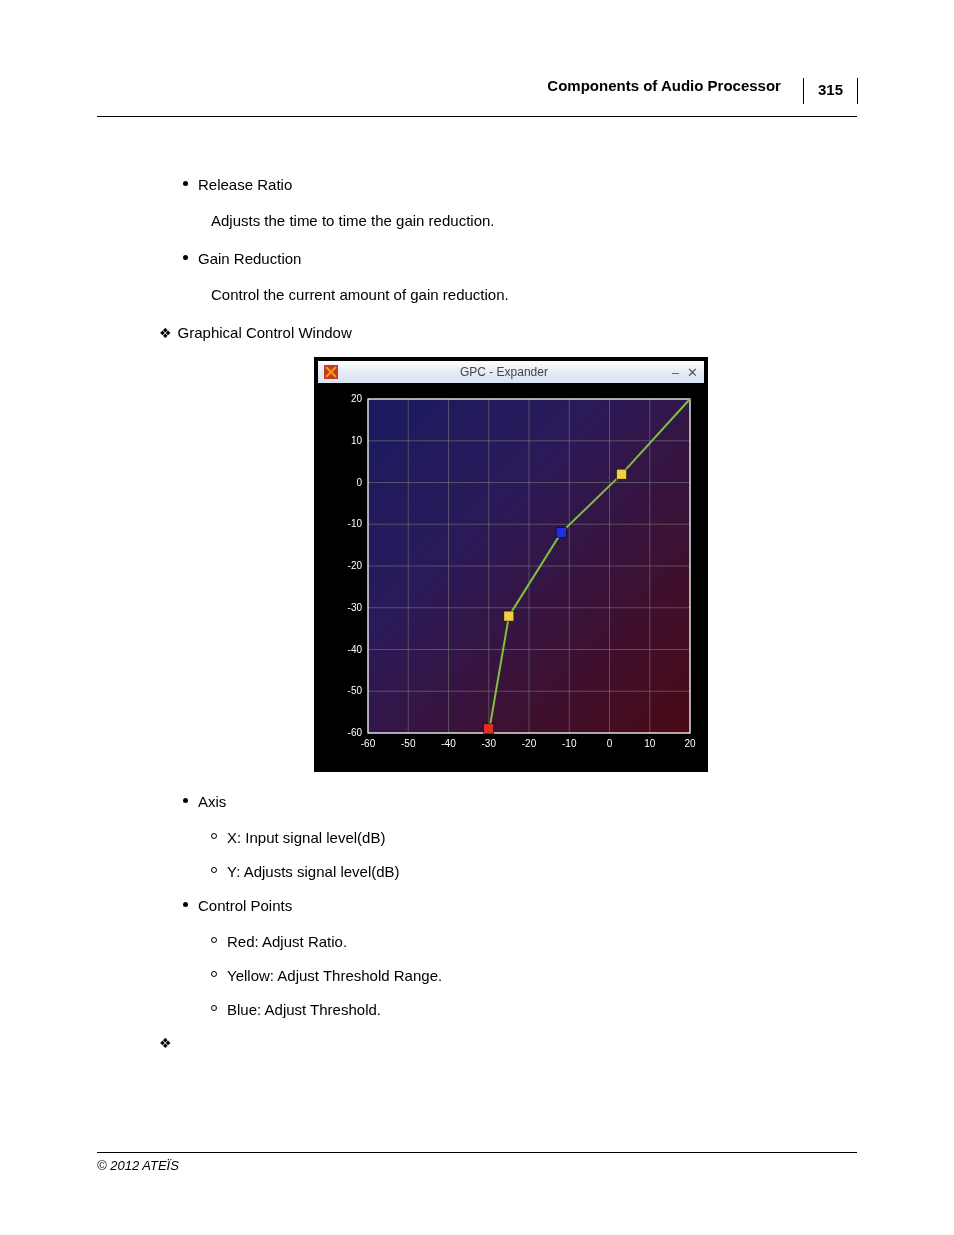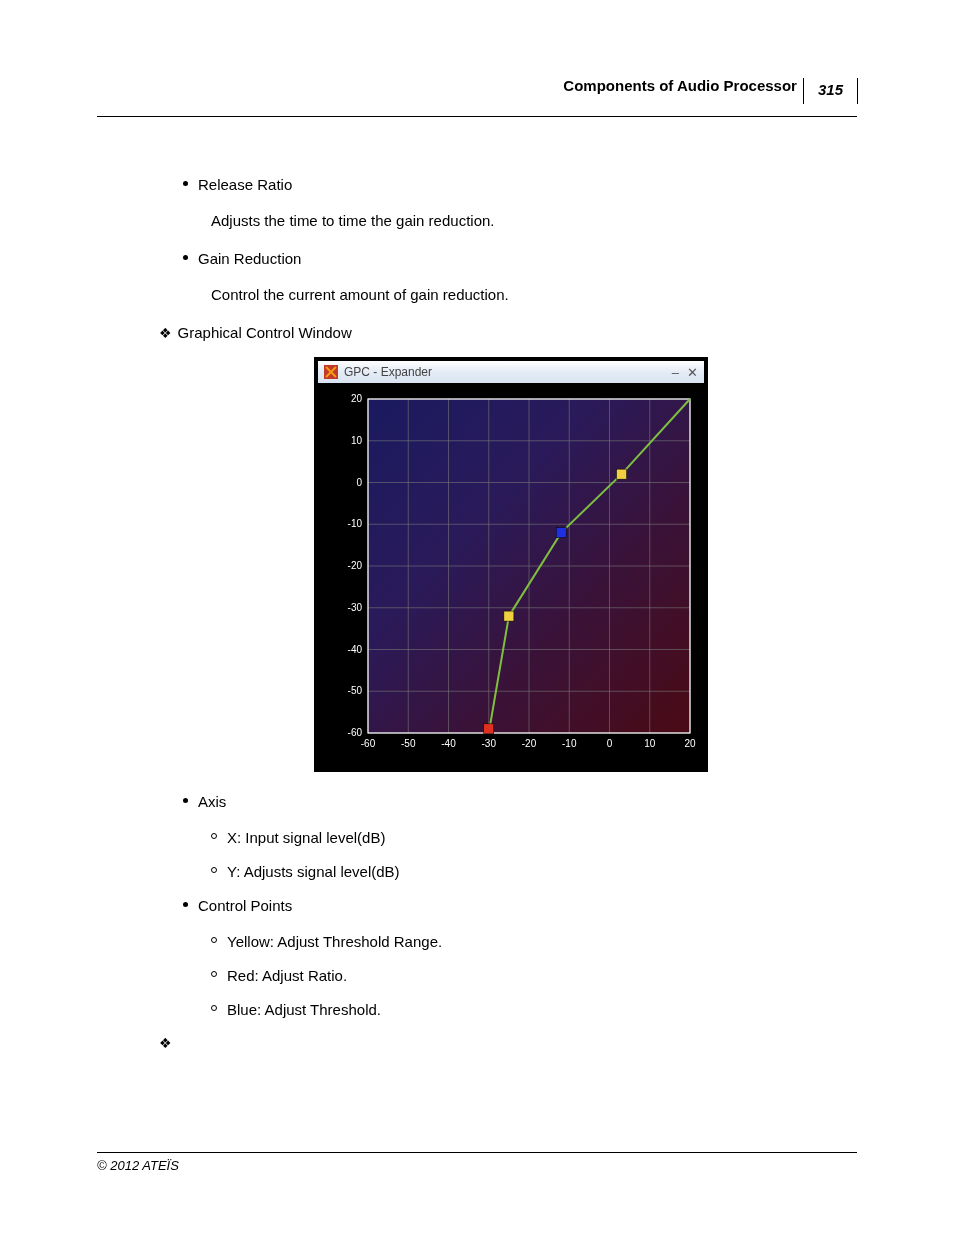--- a/index.html
+++ b/index.html
@@ -29,27 +29,26 @@
   }
   .header-title {
     font-weight: bold;
     font-size: 15px;
   }
   .page-num-box {
     border: 1.5px solid #000;
     border-top: none;
     border-bottom: none;
     padding: 3px 14px 6px 14px;
-    margin-left: 6px;
+    margin-left: 22px;
     margin-right: -1px;
     font-weight: bold;
     font-size: 15px;
     position: relative;
     top: 6px;
-    font-style: italic;
   }
   .content { padding-left: 68px; }
   .bullet-item {
     display: flex;
     align-items: flex-start;
     margin: 8px 0 12px 18px;
     line-height: 1.6;
   }
   .bullet-dot {
     width: 5px; height: 5px; background: #000; border-radius: 50%;
@@ -69,20 +68,21 @@
     width: 6px; height: 6px; border: 1px solid #000; border-radius: 50%;
     margin-top: 7px; margin-right: 10px; flex-shrink: 0;
   }
   .chart-container {
     margin: 10px auto 18px auto;
     width: 394px;
   }
   .chart-window {
     border: 4px solid #000;
     background: #7dd3fc;
+    text-align: center;
   }
   .chart-titlebar {
     height: 22px;
     background: linear-gradient(#fefefe, #e5ecf6, #d9e3f1);
     display: flex;
     align-items: center;
     padding: 0 6px;
     font-size: 12px;
     color: #444;
   }
@@ -219,25 +219,25 @@
       <span class="sub-circle-bullet"></span>
       <span>Y: Adjusts signal level(dB)</span>
     </div>
 
     <div class="bullet-item">
       <span class="bullet-dot"></span>
       <span>Control Points</span>
     </div>
     <div class="sub-circle-item">
       <span class="sub-circle-bullet"></span>
+      <span>Red: Adjust Ratio.</span>
+    </div>
+    <div class="sub-circle-item">
+      <span class="sub-circle-bullet"></span>
       <span>Yellow: Adjust Threshold Range.</span>
-    </div>
-    <div class="sub-circle-item">
-      <span class="sub-circle-bullet"></span>
-      <span>Red: Adjust Ratio.</span>
     </div>
     <div class="sub-circle-item">
       <span class="sub-circle-bullet"></span>
       <span>Blue: Adjust Threshold.</span>
     </div>
 
     <div class="diamond-item">
       <span class="diamond-icon">❖</span>
     </div>
 

